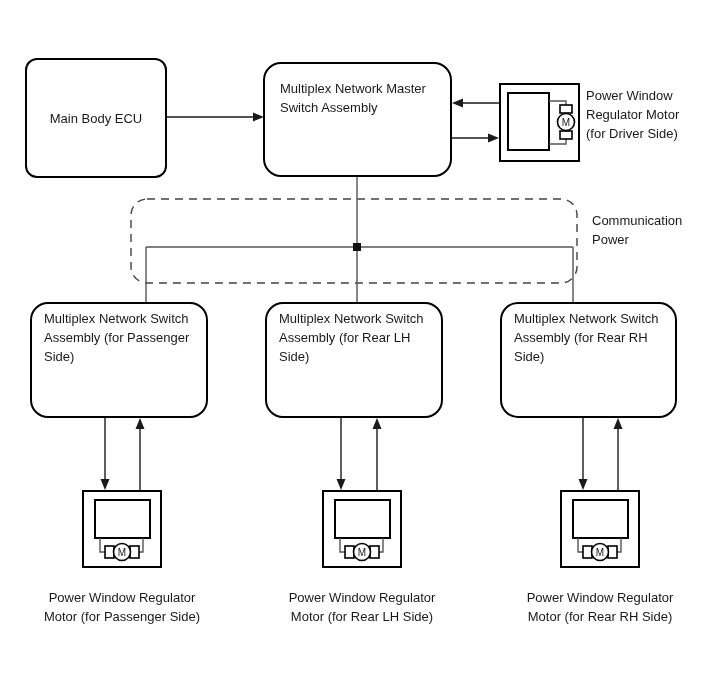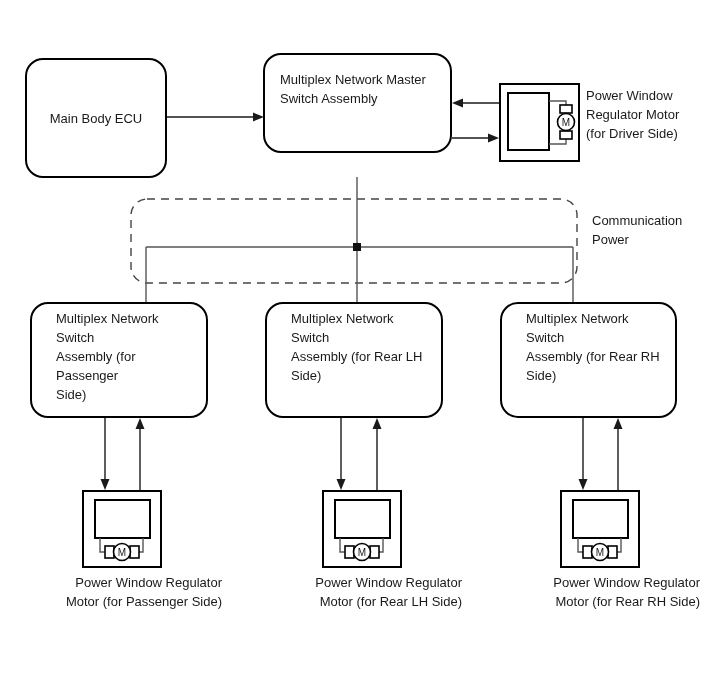--- a/index.html
+++ b/index.html
@@ -34,22 +34,22 @@
   .label {
     white-space: pre-line;
     line-height: 19px;
   }
   .free-label {
     position: absolute;
     white-space: pre-line;
     line-height: 19px;
   }
   .tl-pad { padding: 15px 10px 0 15px; }
-  .sw-pad { padding: 5px 8px 0 24px; }
-  .centered-text { text-align: right; }
+  .sw-pad { padding: 5px 8px 0 12px; }
+  .centered-text { text-align: center; margin-top: 15px; }
 </style>
 </head>
 <body>
 
 <div class="stage">
 
   <svg class="wires" viewBox="0 0 713 681" xmlns="http://www.w3.org/2000/svg">
 
     <rect x="131" y="199" width="446" height="84" rx="16" fill="none" stroke="#444444" stroke-width="1.4" stroke-dasharray="8 6"></rect>
 
@@ -132,25 +132,25 @@
       <rect x="573" y="500" width="55" height="38" fill="none" stroke="#000" stroke-width="2"></rect>
       <polyline points="578,538 578,552 584,552" fill="none" stroke="#555" stroke-width="1.4"></polyline>
       <polyline points="621,538 621,552 615,552" fill="none" stroke="#555" stroke-width="1.4"></polyline>
       <rect x="583" y="546" width="9" height="12" fill="#fff" stroke="#000" stroke-width="1.6"></rect>
       <rect x="608" y="546" width="9" height="12" fill="#fff" stroke="#000" stroke-width="1.6"></rect>
       <circle cx="600" cy="552" r="8.5" fill="#fff" stroke="#000" stroke-width="1.6"></circle>
       <text x="600" y="556" text-anchor="middle" font-size="10" fill="#1a1a1a">M</text>
     </g>
   </svg>
 
-  <div class="box rounded center-label" style="left:25px; top:58px; width:142px; height:120px;">
+  <div class="box rounded center-label" style="left:25px; top:58px; width:142px; height:120px;border-radius:12px;">
     <span class="label">Main Body ECU</span>
   </div>
 
-  <div class="box rounded tl-pad" style="left:263px; top:53px; width:189px; height:100px;">
+  <div class="box rounded tl-pad" style="left:263px; top:62px; width:189px; height:115px;">
     <span class="label">Multiplex Network Master
 Switch Assembly</span>
   </div>
 
   <div class="box" style="left:499px; top:83px; width:81px; height:79px;"></div>
   <div class="free-label" style="left:586px; top:86px; width:130px;">Power Window
 Regulator Motor
 (for Driver Side)</div>
 
   <div class="free-label" style="left:592px; top:211px; width:110px;">Communication

